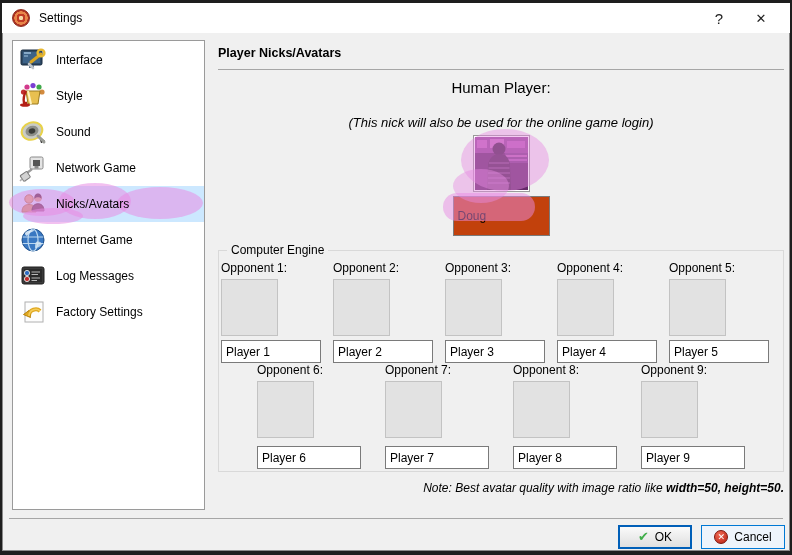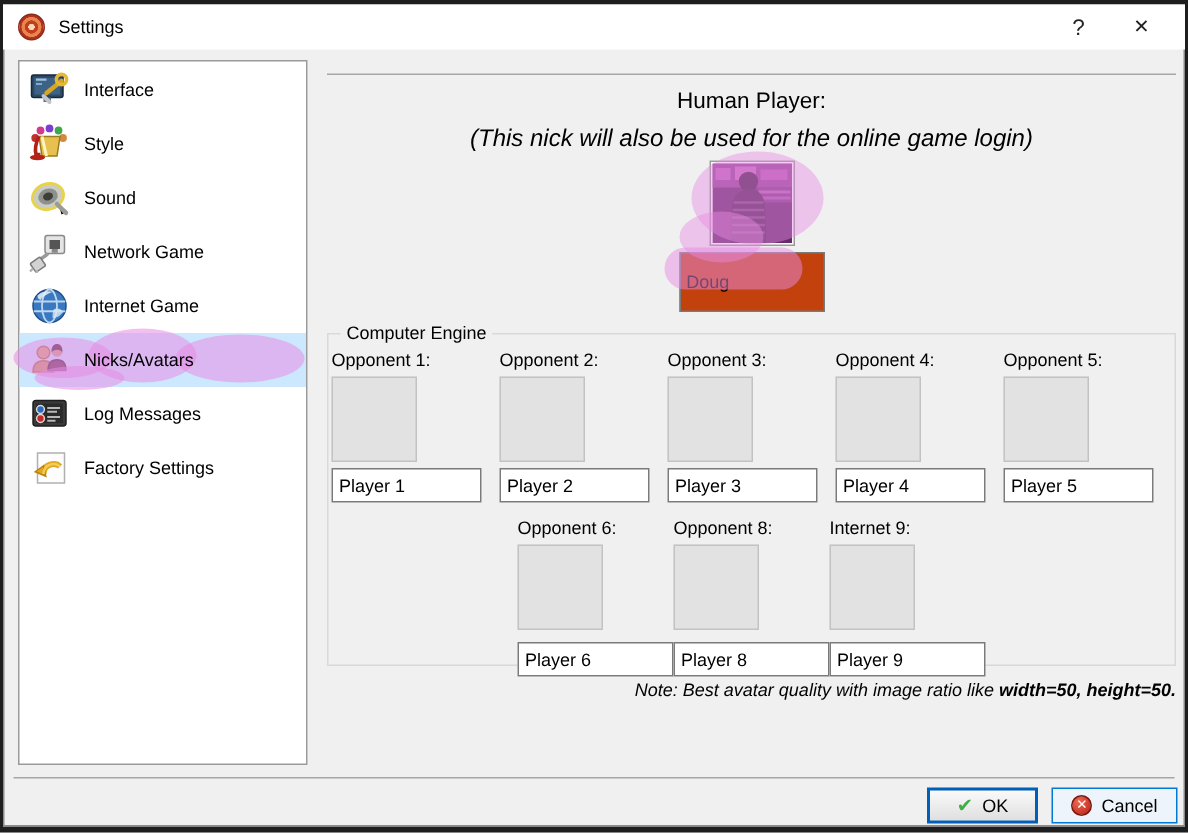--- a/index.html
+++ b/index.html
@@ -30,33 +30,33 @@
   
   .blob { position:absolute; background:#e78ce3; opacity:0.55; border-radius:50%; pointer-events:none; z-index:2; }
 
   
   .content { position:absolute; left:216px; top:37px; width:566px; }
   .page-title { font-weight:bold; font-size:12.5px; padding-top:6px; }
   .title-rule { border:none; border-top:1px solid #a6a6a6; margin-top:9px; }
 
   .human-wrap { text-align:center; margin-top:9px; }
   .human-label { font-size:15px; }
-  .human-hint { font-style:italic; margin-top:8px; font-size:16px; }
+  .human-hint { font-style:italic; margin-top:19px; font-size:13px; }
   .human-avatar-outer { position:relative; display:inline-block; margin-top:5px; }
   .human-avatar { width:57px; height:57px; border:1px solid #9a9a9a; background:#fff; padding:1px; display:block; }
   .human-avatar svg { width:53px; height:53px; display:block; }
   .human-nick-wrap { position:relative; display:inline-block; margin-top:1px; }
   .nick-input { width:97px; height:40px; border:1px solid #7a7a7a; background:#c2410c; font-family:inherit; font-size:12px; padding:0 4px; position:relative; }
 
   
   .groupbox { position:relative; margin-top:14px; border:1px solid #d9d9d9; height:222px; padding-top:10px; }
   .group-label { position:absolute; top:-8px; left:8px; background:#f0f0f0; padding:0 4px; font-size:12px; }
   .opp-row { display:flex; justify-content:center; }
   .opp-row.row1 .opp-cell { width:112px; }
-  .opp-row.row2 { margin-top:10px; }
+  .opp-row.row2 { gap:24px; }
   .opp-row.row2 .opp-cell { width:104px; }
   .opp-cell { display:flex; flex-direction:column; }
   .opp-label { font-size:12px; margin-bottom:4px; white-space:nowrap; }
   .opp-avatar { width:57px; height:57px; background:#e2e2e2; border:1px solid #c3c3c3; }
   .opp-input { margin-top:4px; width:100px; height:23px; border:1px solid #7a7a7a; background:#fff; font-family:inherit; font-size:12px; padding:0 4px; }
   .opp-row.row2 .opp-input { width:104px; margin-top:8px; }
 
   .note-line { margin-top:9px; font-style:italic; font-size:12px; padding-left:6px;text-align:right; }
   .note-line b { font-weight:bold; }
 
@@ -139,51 +139,51 @@
             <rect x="14" y="6" width="7" height="6" fill="#555"></rect>
             <rect x="15.5" y="12" width="4" height="2.5" fill="#888"></rect>
             <path d="M13 15 C10 18 8 18 6 21" fill="none" stroke="#9a9a9a" stroke-width="2.4"></path>
             <rect x="2" y="19" width="8" height="7" rx="1" fill="#d2d2d2" stroke="#7a7a7a" transform="rotate(-35 6 22)"></rect>
             <path d="M3 25 L1 27 M6 26.5 L5 28" stroke="#b0b0b0" stroke-width="1.6"></path>
           </svg>
       </span>
       <span class="side-label">Network Game</span>
     </div>
 
+    <div class="side-item selected">
+      <span class="blob" style="left:-4px; top:3px; width:66px; height:27px;"></span>
+      <span class="blob" style="left:46px; top:-3px; width:72px; height:36px;"></span>
+      <span class="blob" style="left:104px; top:1px; width:86px; height:32px;"></span>
+      <span class="blob" style="left:10px; top:22px; width:60px; height:16px;"></span>
+      <span class="side-icon">
+        <svg viewBox="0 0 28 28">
+            <circle cx="10" cy="9" r="4.2" fill="#d8a878" stroke="#a87848"></circle>
+            <path d="M3 22 C3 16 6.5 14.5 10 14.5 C13.5 14.5 17 16 17 22 Z" fill="#c89868" stroke="#a87848"></path>
+            <circle cx="19" cy="8" r="3.8" fill="#caa080"></circle>
+            <path d="M15.5 9 C15 5 17 3.4 19 3.4 C21 3.4 23 5 22.5 9 C21.5 6.5 16.5 6.5 15.5 9 Z" fill="#4a2a3a"></path>
+            <path d="M13 21 C13 15.5 16 13.8 19 13.8 C22 13.8 25 15.5 25 21 Z" fill="#6a3a56" stroke="#4a2a3e"></path>
+          </svg>
+      </span>
+      <span class="side-label">Nicks/Avatars</span>
+    </div>
+
     <div class="side-item">
       <span class="side-icon">
         <svg viewBox="0 0 28 28">
             <circle cx="14" cy="14" r="11" fill="#3a78c2"></circle>
             <circle cx="14" cy="14" r="11" fill="none" stroke="#1e4f8a"></circle>
             <ellipse cx="14" cy="14" rx="5" ry="11" fill="none" stroke="#bcd8f0" stroke-width="1.2"></ellipse>
             <path d="M3.5 11 L24.5 11 M3.5 17.5 L24.5 17.5" stroke="#bcd8f0" stroke-width="1.2"></path>
             <path d="M6 7 C9 4 13 3.6 16 4.6 C12 6 9 8 8 10 C6 9 6 8 6 7 Z" fill="#e8f2fa" opacity="0.85"></path>
             <path d="M17 16 C20 15 22 16 23 18 C21 21 18 22 16 22 C16 20 16 18 17 16 Z" fill="#d8e8f4" opacity="0.8"></path>
           </svg>
       </span>
       <span class="side-label">Internet Game</span>
     </div>
 
-    <div class="side-item selected">
-      <span class="blob" style="left:-4px; top:3px; width:66px; height:27px;"></span>
-      <span class="blob" style="left:46px; top:-3px; width:72px; height:36px;"></span>
-      <span class="blob" style="left:104px; top:1px; width:86px; height:32px;"></span>
-      <span class="blob" style="left:10px; top:22px; width:60px; height:16px;"></span>
-      <span class="side-icon">
-        <svg viewBox="0 0 28 28">
-            <circle cx="10" cy="9" r="4.2" fill="#d8a878" stroke="#a87848"></circle>
-            <path d="M3 22 C3 16 6.5 14.5 10 14.5 C13.5 14.5 17 16 17 22 Z" fill="#c89868" stroke="#a87848"></path>
-            <circle cx="19" cy="8" r="3.8" fill="#caa080"></circle>
-            <path d="M15.5 9 C15 5 17 3.4 19 3.4 C21 3.4 23 5 22.5 9 C21.5 6.5 16.5 6.5 15.5 9 Z" fill="#4a2a3a"></path>
-            <path d="M13 21 C13 15.5 16 13.8 19 13.8 C22 13.8 25 15.5 25 21 Z" fill="#6a3a56" stroke="#4a2a3e"></path>
-          </svg>
-      </span>
-      <span class="side-label">Nicks/Avatars</span>
-    </div>
-
     <div class="side-item">
       <span class="side-icon">
         <svg viewBox="0 0 28 28">
             <rect x="3" y="5" width="22" height="17" rx="2" fill="#3a3a3a" stroke="#1e1e1e"></rect>
             <rect x="5" y="7" width="18" height="13" fill="#2a2a2a"></rect>
             <circle cx="8" cy="11" r="2.6" fill="#2a6ac2" stroke="#d8d8d8"></circle>
             <circle cx="8" cy="17" r="2.6" fill="#c22a2a" stroke="#d8d8d8"></circle>
             <path d="M12.5 10 L21 10 M12.5 12.5 L19 12.5 M12.5 16 L21 16 M12.5 18.5 L18 18.5" stroke="#b8b8b8" stroke-width="1.2"></path>
           </svg>
       </span>
@@ -198,20 +198,21 @@
             <path d="M10 12.5 L4.5 16.5 L11.5 19.5 Z" fill="#e0a820" stroke="#b8820a"></path>
             <path d="M10 18 C10 11 18 10 21 13" fill="none" stroke="#f4cc5a" stroke-width="1.6"></path>
           </svg>
       </span>
       <span class="side-label">Factory Settings</span>
     </div>
 
   </div>
 
   <div class="content">
+    <div class="page-title">Player Nicks/Avatars</div>
     <hr class="title-rule">
 
     <div class="human-wrap">
       <div class="human-label">Human Player:</div>
       <div class="human-hint">(This nick will also be used for the online game login)</div>
 
       <div class="human-avatar-outer">
         <span class="blob" style="left:-12px; top:-6px; width:88px; height:62px; opacity:0.45;"></span>
         <span class="blob" style="left:-20px; top:34px; width:56px; height:34px; opacity:0.45;"></span>
         <span class="human-avatar">
@@ -269,26 +270,31 @@
         </div>
       </div>
 
       <div class="opp-row row2">
         <div class="opp-cell">
           <div class="opp-label">Opponent 6:</div>
           <div class="opp-avatar"></div>
           <input class="opp-input" value="Player 6" style="">
         </div>
         <div class="opp-cell">
+          <div class="opp-label">Opponent 7:</div>
+          <div class="opp-avatar"></div>
+          <input class="opp-input" value="Player 7" style="">
+        </div>
+        <div class="opp-cell">
           <div class="opp-label">Opponent 8:</div>
           <div class="opp-avatar"></div>
           <input class="opp-input" value="Player 8" style="">
         </div>
         <div class="opp-cell">
-          <div class="opp-label">Internet 9:</div>
+          <div class="opp-label">Opponent 9:</div>
           <div class="opp-avatar"></div>
           <input class="opp-input" value="Player 9" style="">
         </div>
       </div>
     </div>
 
     <div class="note-line">
       <span>Note: Best avatar quality with image ratio like </span><b>width=50, height=50.</b>
     </div>
   </div>

